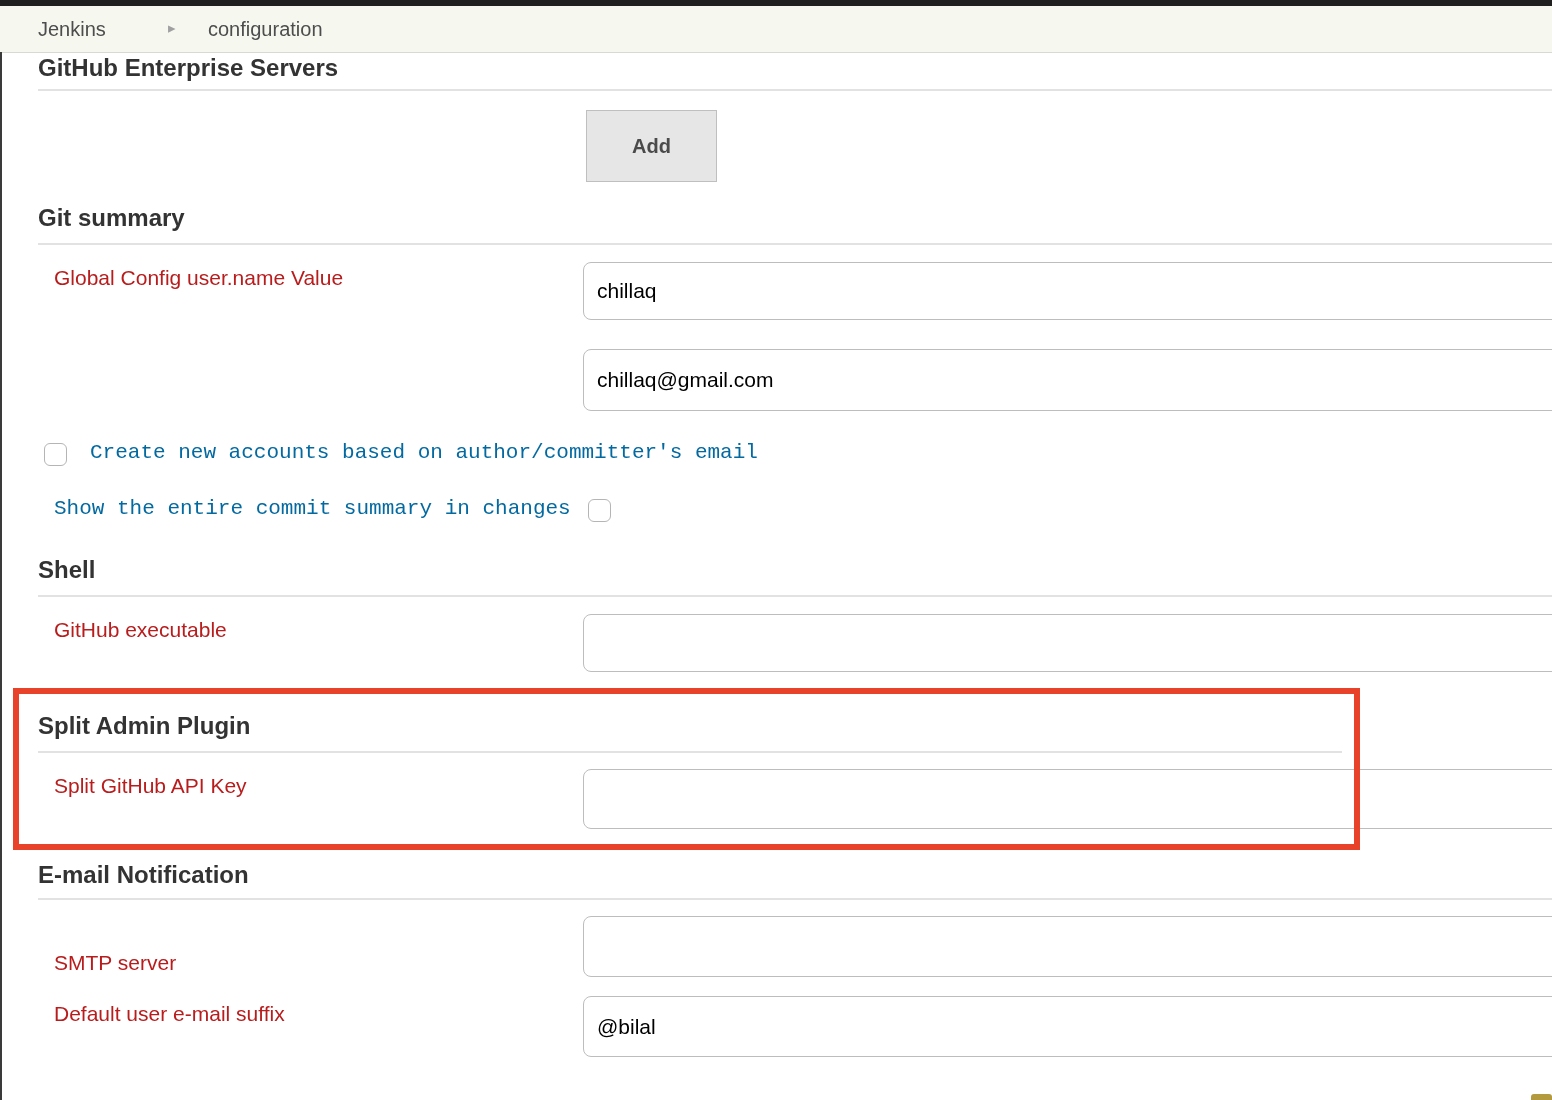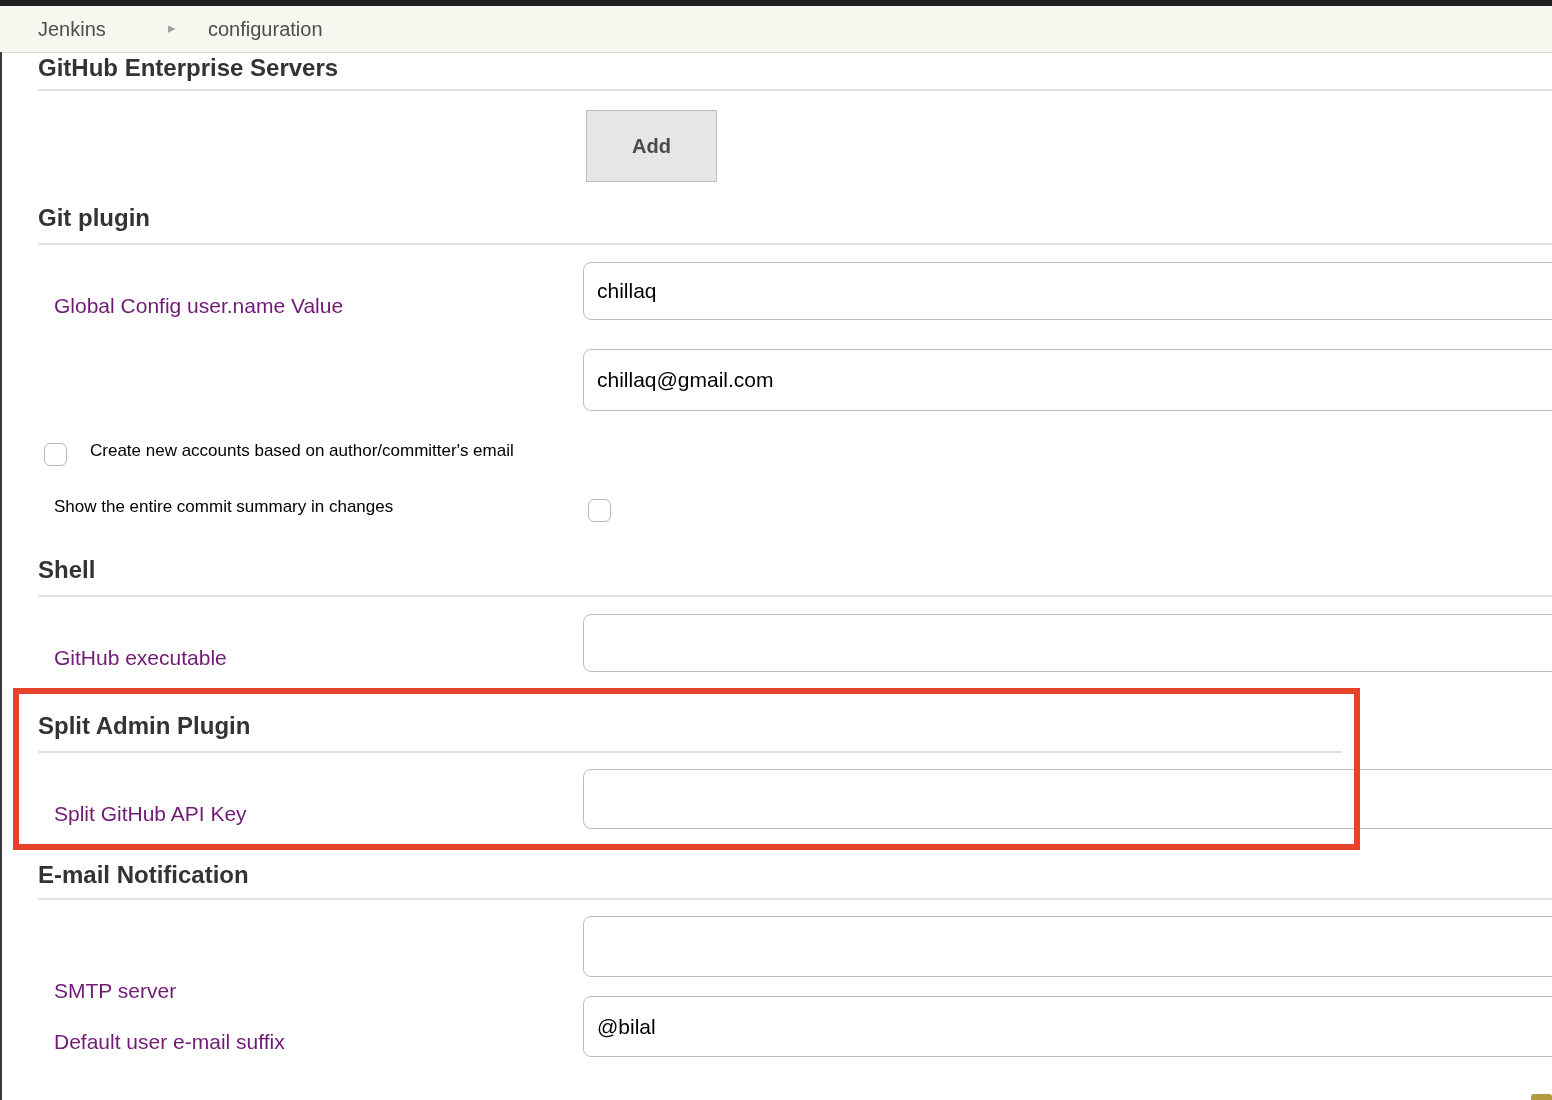--- a/index.html
+++ b/index.html
@@ -46,38 +46,38 @@
   
   .add-btn {
     position: absolute; left: 586px; top: 110px; width: 131px; height: 72px;
     background: #e6e6e6; border: 1px solid #bfbfbf;
     font-family: inherit; font-size: 20px; font-weight: bold; color: #4a4a4a;
     text-align: center; cursor: pointer; box-sizing: border-box;
   }
   
   .field-label {
     position: absolute; left: 54px;
-    font-size: 21px; color: #701a75; white-space: nowrap; margin-top: 28px;
+    font-size: 21px; color: #b91c1c; white-space: nowrap;
   }
   .text-input {
     position: absolute; left: 583px; right: -16px;
     border: 1px solid #bdbdbd; border-radius: 8px;
     background: #ffffff;
     font-family: inherit; font-size: 21px; color: #000000;
     padding: 0 0 0 13px; box-sizing: border-box; outline: none;
   }
   
   .checkbox {
     position: absolute; width: 23px; height: 23px;
     border: 1.5px solid #b5b5b5; border-radius: 6px;
     background: #ffffff; box-sizing: border-box; cursor: pointer;
   }
   .check-label {
     position: absolute;
-    font-size: 17px; color: #000000; white-space: nowrap;
+    font-size: 21px; color: #0369a1; white-space: nowrap; font-family: Liberation Mono, monospace;
   }
   
   .highlight-rect {
     position: absolute; left: 13px; top: 688px; width: 1347px; height: 162px;
     border: 6px solid #e8432a; box-sizing: border-box;
     pointer-events: none; z-index: 5;
   }
   
   .gold-sliver {
     position: absolute; left: 1531px; top: 1094px; width: 21px; height: 6px;
@@ -94,21 +94,21 @@
     <span class="crumb" style="left:38px">Jenkins</span>
     <span class="crumb-sep" style="left:168px">▸</span>
     <span class="crumb" style="left:208px">configuration</span>
   </div>
   <div class="left-edge"></div>
 
   <div class="section-title" style="top:54px">GitHub Enterprise Servers</div>
   <div class="rule" style="top:89px"></div>
   <button class="add-btn">Add</button>
 
-  <div class="section-title" style="top:204px">Git plugin</div>
+  <div class="section-title" style="top:204px">Git summary</div>
   <div class="rule" style="top:243px"></div>
 
   <div class="field-label" style="top:266px">Global Config user.name Value</div>
   <input class="text-input" style="top: 262px; height: 58px;" type="text" value="chillaq">
 
   <input class="text-input" style="top: 349px; height: 62px;" type="text" value="chillaq@gmail.com">
 
   <div class="checkbox" style="left:44px;top:443px"></div>
   <div class="check-label" style="left:90px;top:441px">Create new accounts based on author/committer's email</div>
 

